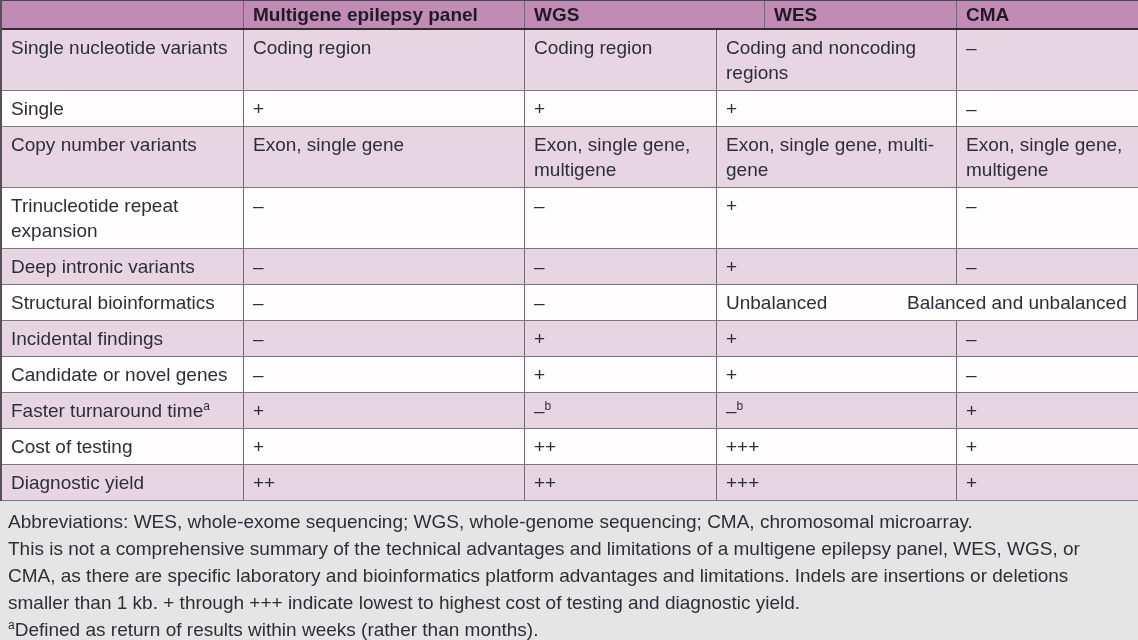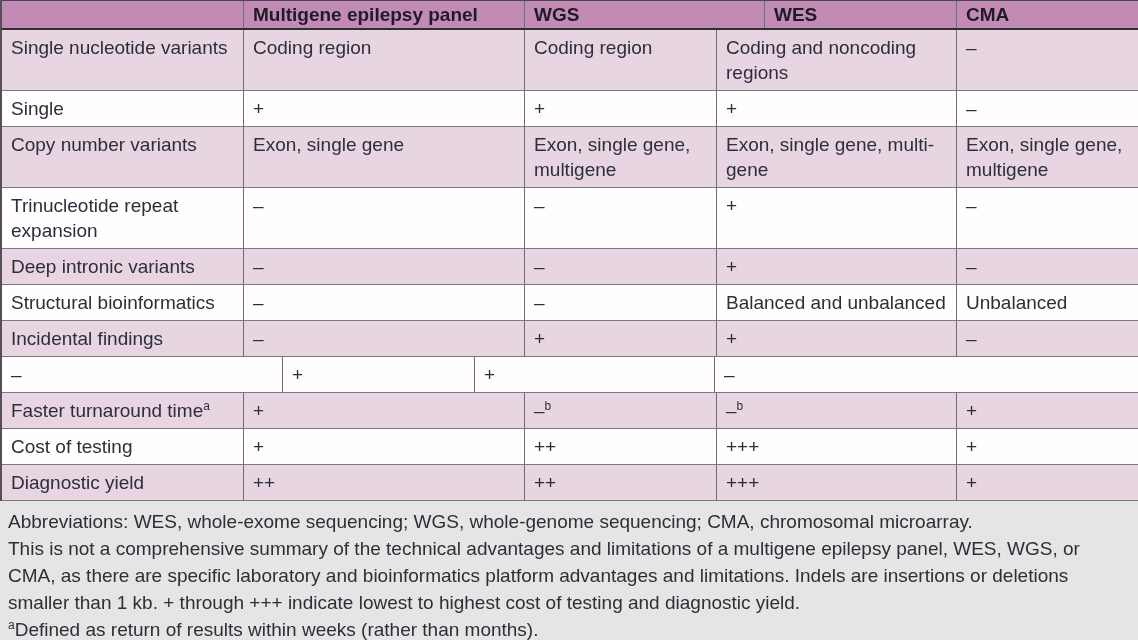--- a/index.html
+++ b/index.html
@@ -108,31 +108,32 @@
           <div class="cell c0">Deep intronic variants</div>
           <div class="cell c1">–</div>
           <div class="cell c2">–</div>
           <div class="cell c3">+</div>
           <div class="cell c4">–</div>
         </div>
         <div class="t-row body white">
           <div class="cell c0">Structural bioinformatics</div>
           <div class="cell c1">–</div>
           <div class="cell c2">–</div>
+          <div class="cell c4">Unbalanced</div>
           <div class="cell c3">Balanced and unbalanced</div>
-          <div class="cell c4">Unbalanced</div>
         </div>
         <div class="t-row body pink">
           <div class="cell c0">Incidental findings</div>
           <div class="cell c1">–</div>
           <div class="cell c2">+</div>
           <div class="cell c3">+</div>
           <div class="cell c4">–</div>
         </div>
         <div class="t-row body white">
+          <div class="cell c0">Candidate or novel genes</div>
           <div class="cell c1">–</div>
           <div class="cell c2">+</div>
           <div class="cell c3">+</div>
           <div class="cell c4">–</div>
         </div>
         <div class="t-row body pink">
           <div class="cell c0">Faster turnaround time<sup>a</sup></div>
           <div class="cell c1">+</div>
           <div class="cell c2">–<sup>b</sup></div>
           <div class="cell c3">–<sup>b</sup></div>

